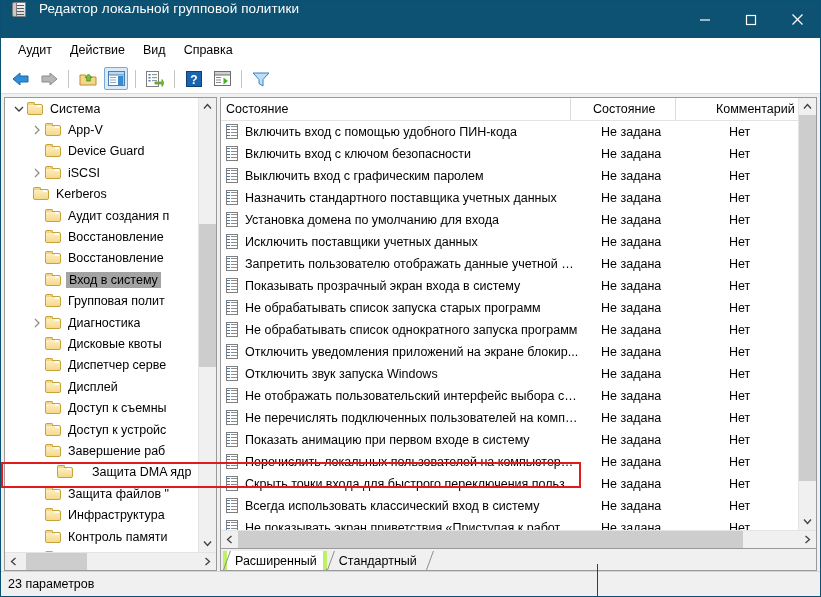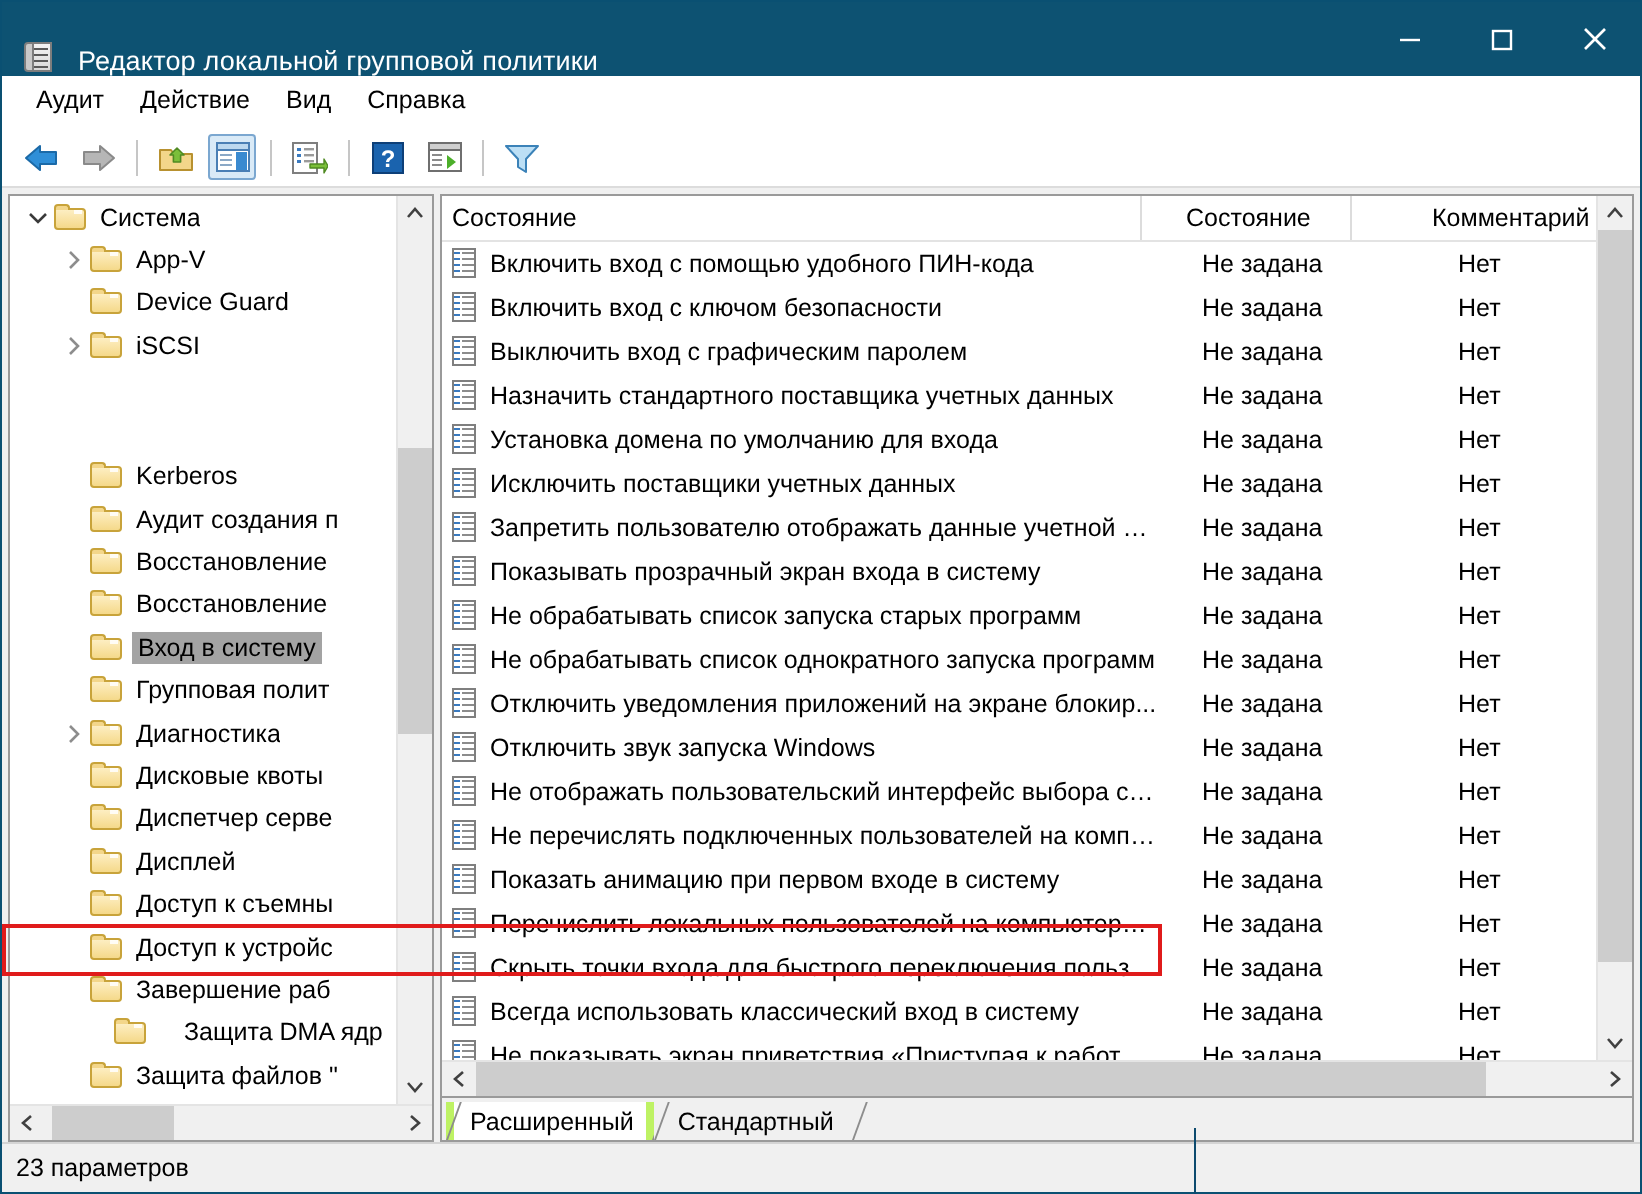--- a/index.html
+++ b/index.html
@@ -27,21 +27,21 @@
     background: #f0f0f0;
     display: flex;
     flex-direction: column;
   }
 
   
   #titlebar {
     height: 37px;
     background: #0d5272;
     display: flex;
-    align-items: flex-end;
+    align-items: flex-start;
     flex: 0 0 auto;
     position: relative;
   }
   #title-icon {
     width: 18px;
     height: 18px;
     margin-left: 11px;
     margin-right: 9px;
     position: relative;
     flex: 0 0 auto;
@@ -583,21 +583,21 @@
                   <path d="M2 1 L6 5 L2 9" fill="none" stroke="#8d8d8d" stroke-width="1.3"></path>
                 </svg>
               </div>
               <div class="folder">
                 <div class="fbody"></div>
                 <div class="ftab"></div>
                 <div class="fhl"></div>
               </div>
               <span class="tlabel">iSCSI</span>
             </div>
-            <div class="tnode" style="padding-left: 24px; margin-top: 44px;">
+            <div class="tnode" style="padding-left: 12px;">
               <div class="twist"></div>
               <div class="folder">
                 <div class="fbody"></div>
                 <div class="ftab"></div>
                 <div class="fhl"></div>
               </div>
               <span class="tlabel">Kerberos</span>
             </div>
             <div class="tnode" style="padding-left: 24px;">
               <div class="twist"></div>

